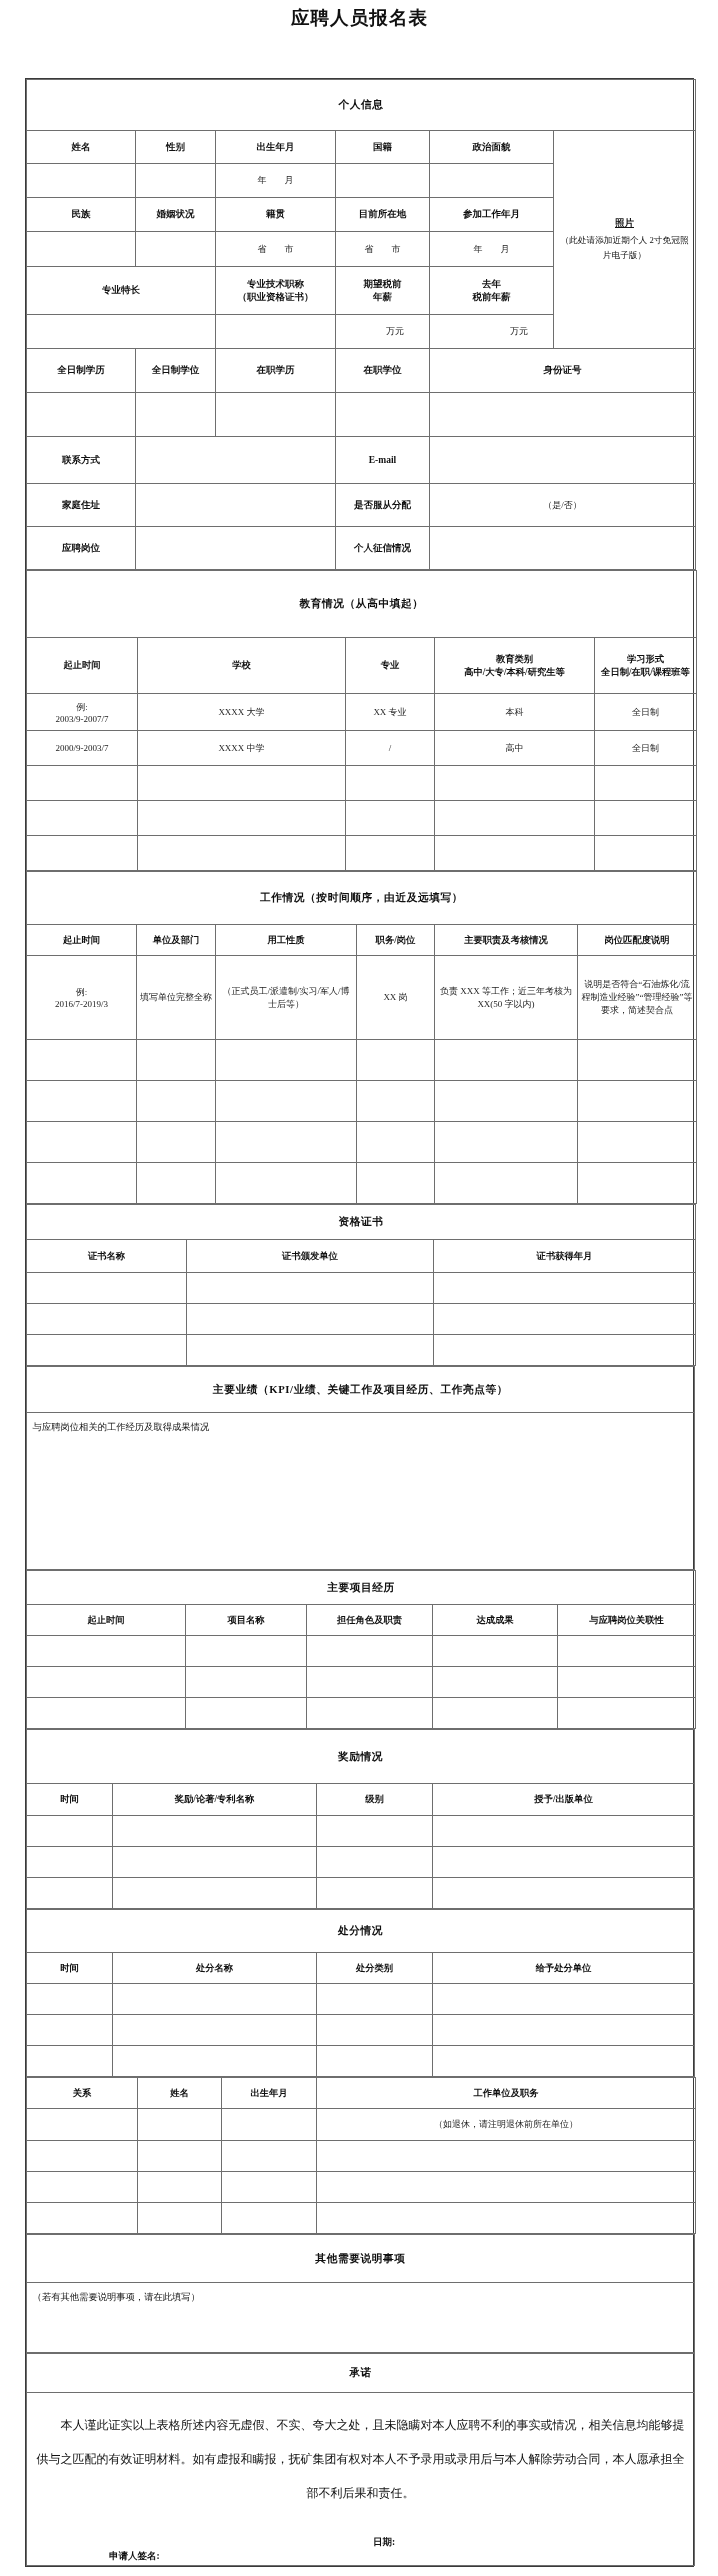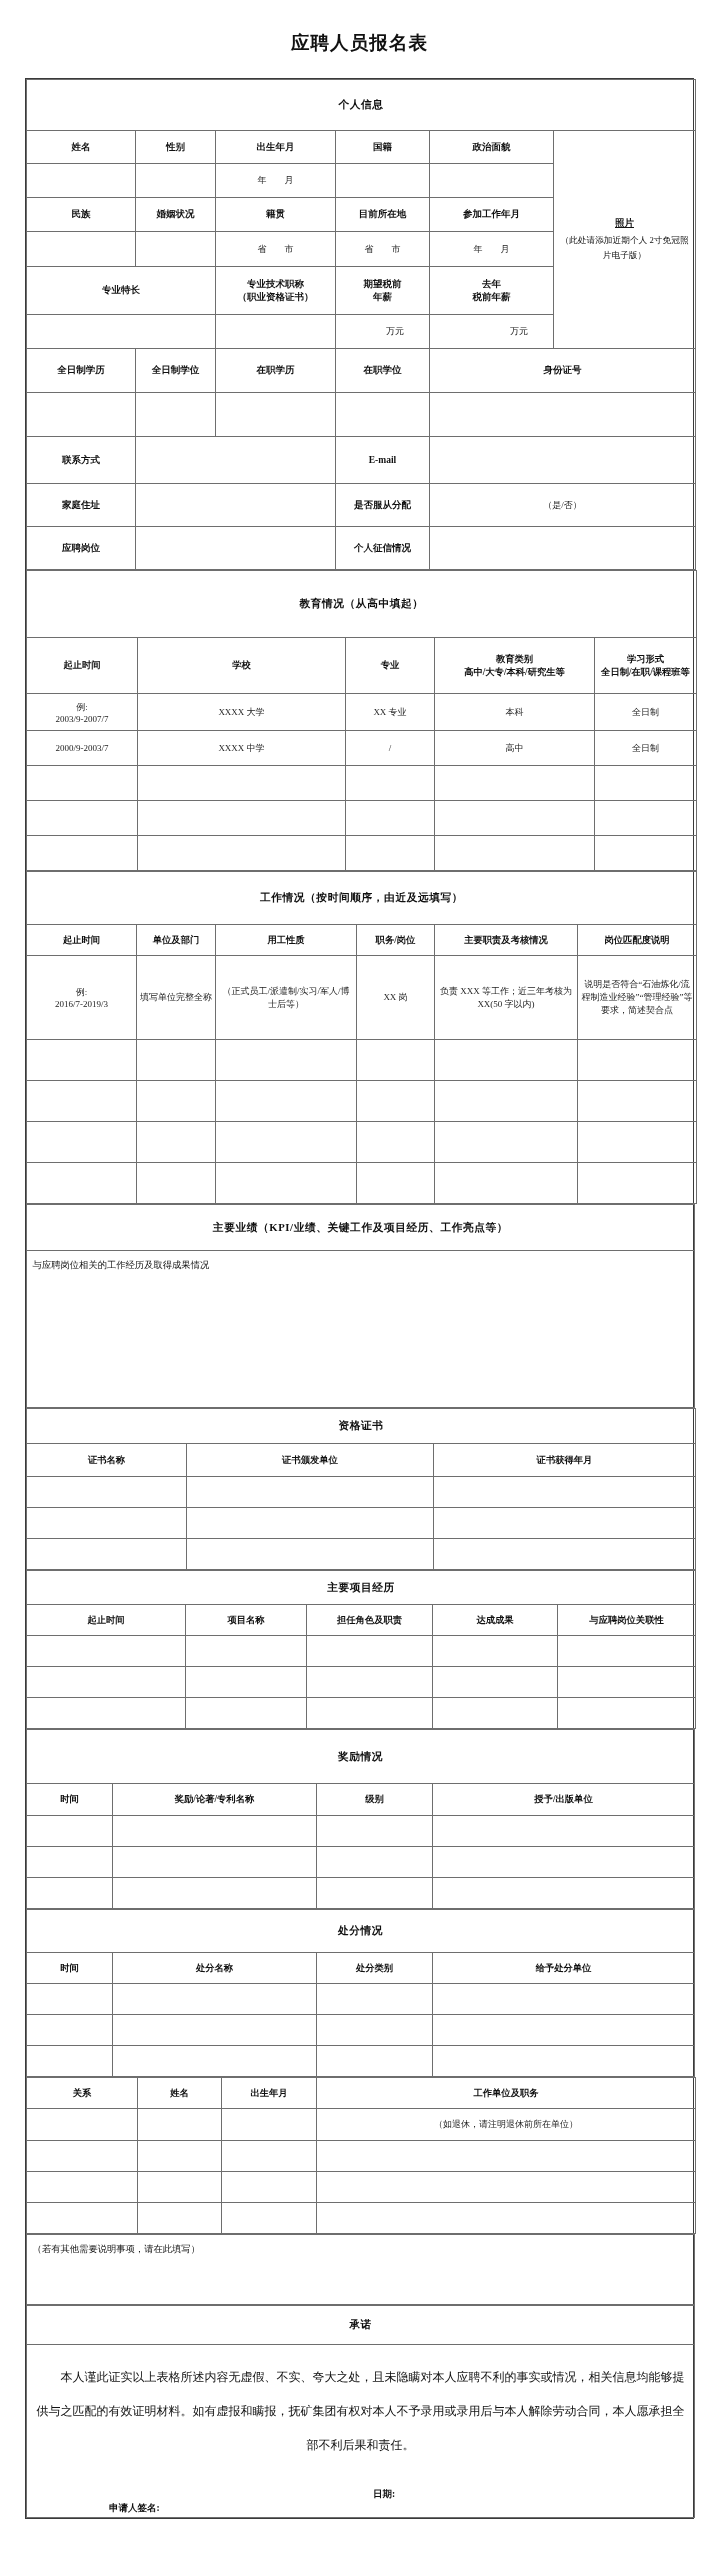--- a/index.html
+++ b/index.html
@@ -5,21 +5,21 @@
   * { margin:0; padding:0; box-sizing:border-box; }
   html,body { background:#ffffff; }
   body {
     width:719px; height:2576px;
     font-family:"Liberation Serif","DejaVu Serif",serif;
     color:#111;
   }
   .doc-title {
     text-align:center;
     font-size:18.5px; font-weight:bold;
-    padding-top:30px; height:66px;
+    padding-top:5px; height:66px;
     letter-spacing:1.1px;
   }
   .form-wrap { width:669px; margin:12px 25px; border:0.6px solid #3a3a3a; }
   table {
     width:669px; table-layout:fixed; border-collapse:collapse;
   }
   td {
     border:0.6px solid #6e6e6e;
     text-align:center; vertical-align:middle;
     font-size:9.5px; overflow:hidden;
@@ -261,31 +261,20 @@
           <td></td>
           <td></td>
           <td></td>
           <td></td>
           <td></td>
     </tr>
   </tbody>
     </table>
 
   <table>
-    <tbody>
-        <tr style="height:46px">
-      <td class="sec-title">主要业绩（KPI/业绩、关键工作及项目经历、工作亮点等）</td>
-    </tr>
-    <tr style="height:157px">
-      <td class="topleft">与应聘岗位相关的工作经历及取得成果情况</td>
-    </tr>
-  </tbody>
-    </table>
-
-  <table>
     <colgroup>
         <col style="width:160px">
         <col style="width:247px">
         <col style="width:262px">
       </colgroup>
     <tbody>
         <tr style="height:35px">
       <td colspan="3" class="sec-title">资格证书</td>
     </tr>
     <tr style="height:33px">
@@ -301,20 +290,31 @@
     <tr style="height:31px">
           <td></td>
           <td></td>
           <td></td>
         </tr>
     <tr style="height:31px">
           <td></td>
           <td></td>
           <td></td>
         </tr>
+  </tbody>
+    </table>
+
+  <table>
+    <tbody>
+        <tr style="height:46px">
+      <td class="sec-title">主要业绩（KPI/业绩、关键工作及项目经历、工作亮点等）</td>
+    </tr>
+    <tr style="height:157px">
+      <td class="topleft">与应聘岗位相关的工作经历及取得成果情况</td>
+    </tr>
   </tbody>
     </table>
 
   <table>
     <colgroup>
         <col style="width:159px">
         <col style="width:121px">
         <col style="width:126px">
         <col style="width:125px">
         <col style="width:138px">
@@ -466,20 +466,23 @@
           <td></td>
           <td></td>
           <td></td>
           <td></td>
         </tr>
   </tbody>
     </table>
 
   <table>
     <tbody>
+        <tr style="height:48px">
+      <td class="sec-title">其他需要说明事项</td>
+    </tr>
     <tr style="height:70px">
       <td class="topleft">（若有其他需要说明事项，请在此填写）</td>
     </tr>
   </tbody>
     </table>
 
   <table>
     <tbody>
         <tr style="height:39px">
       <td class="sec-title">承诺</td>

